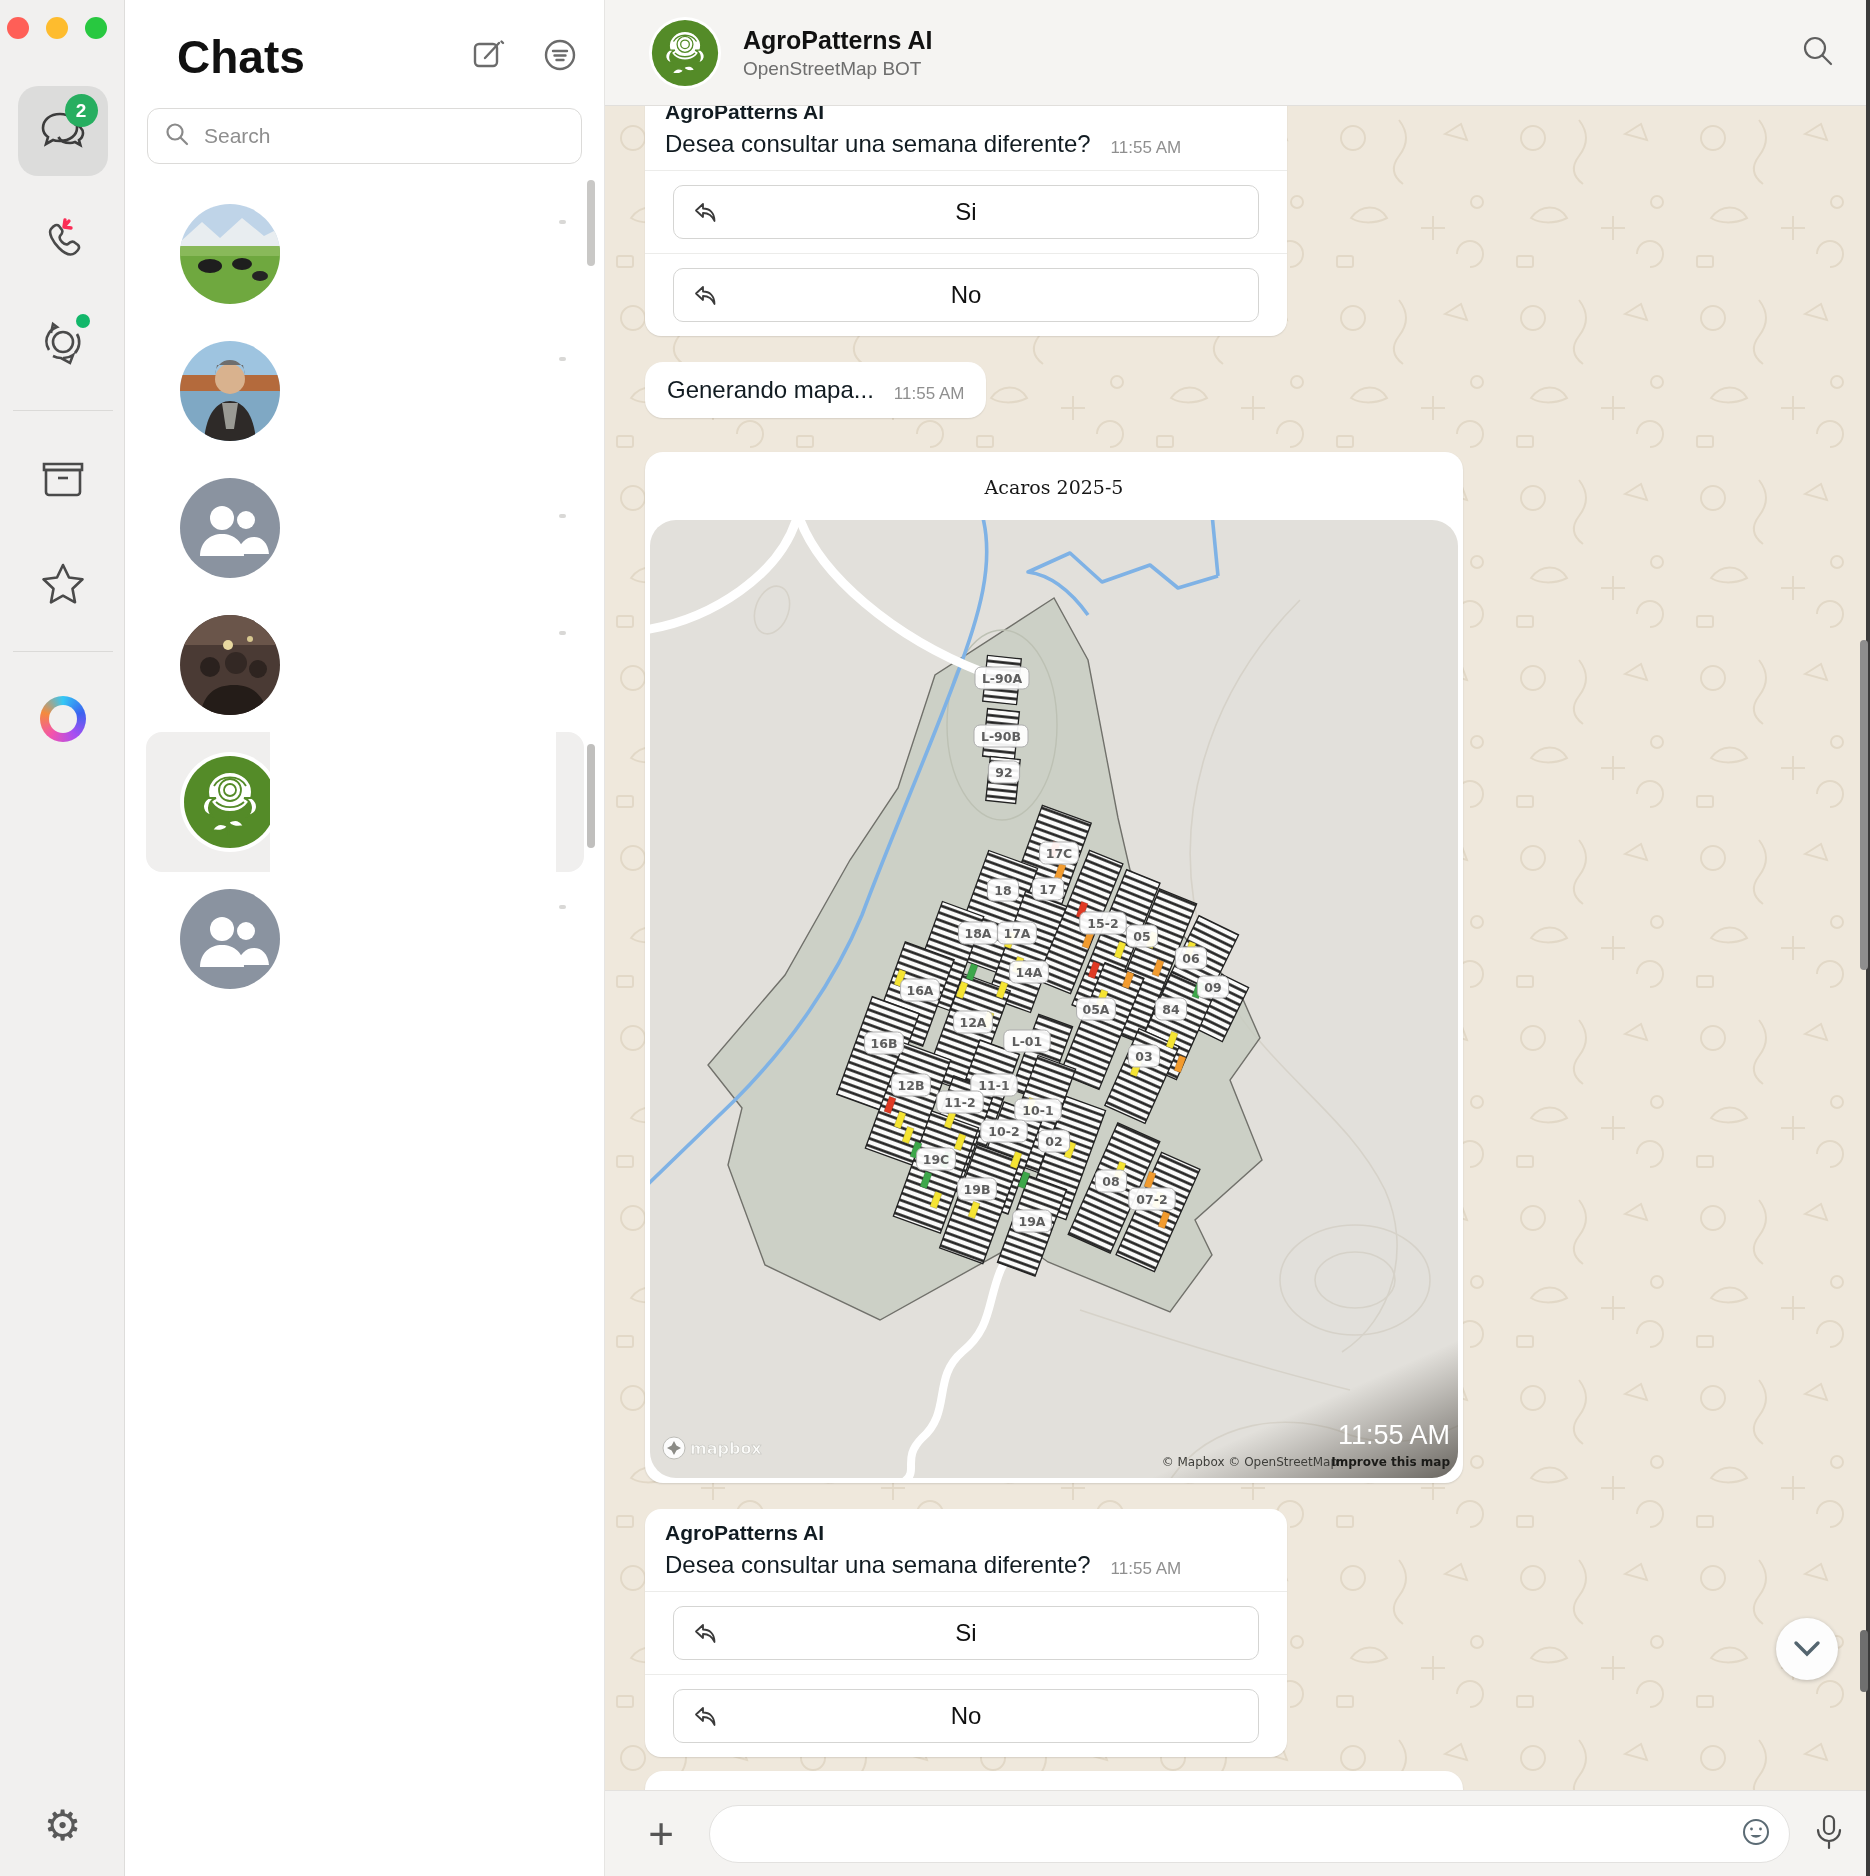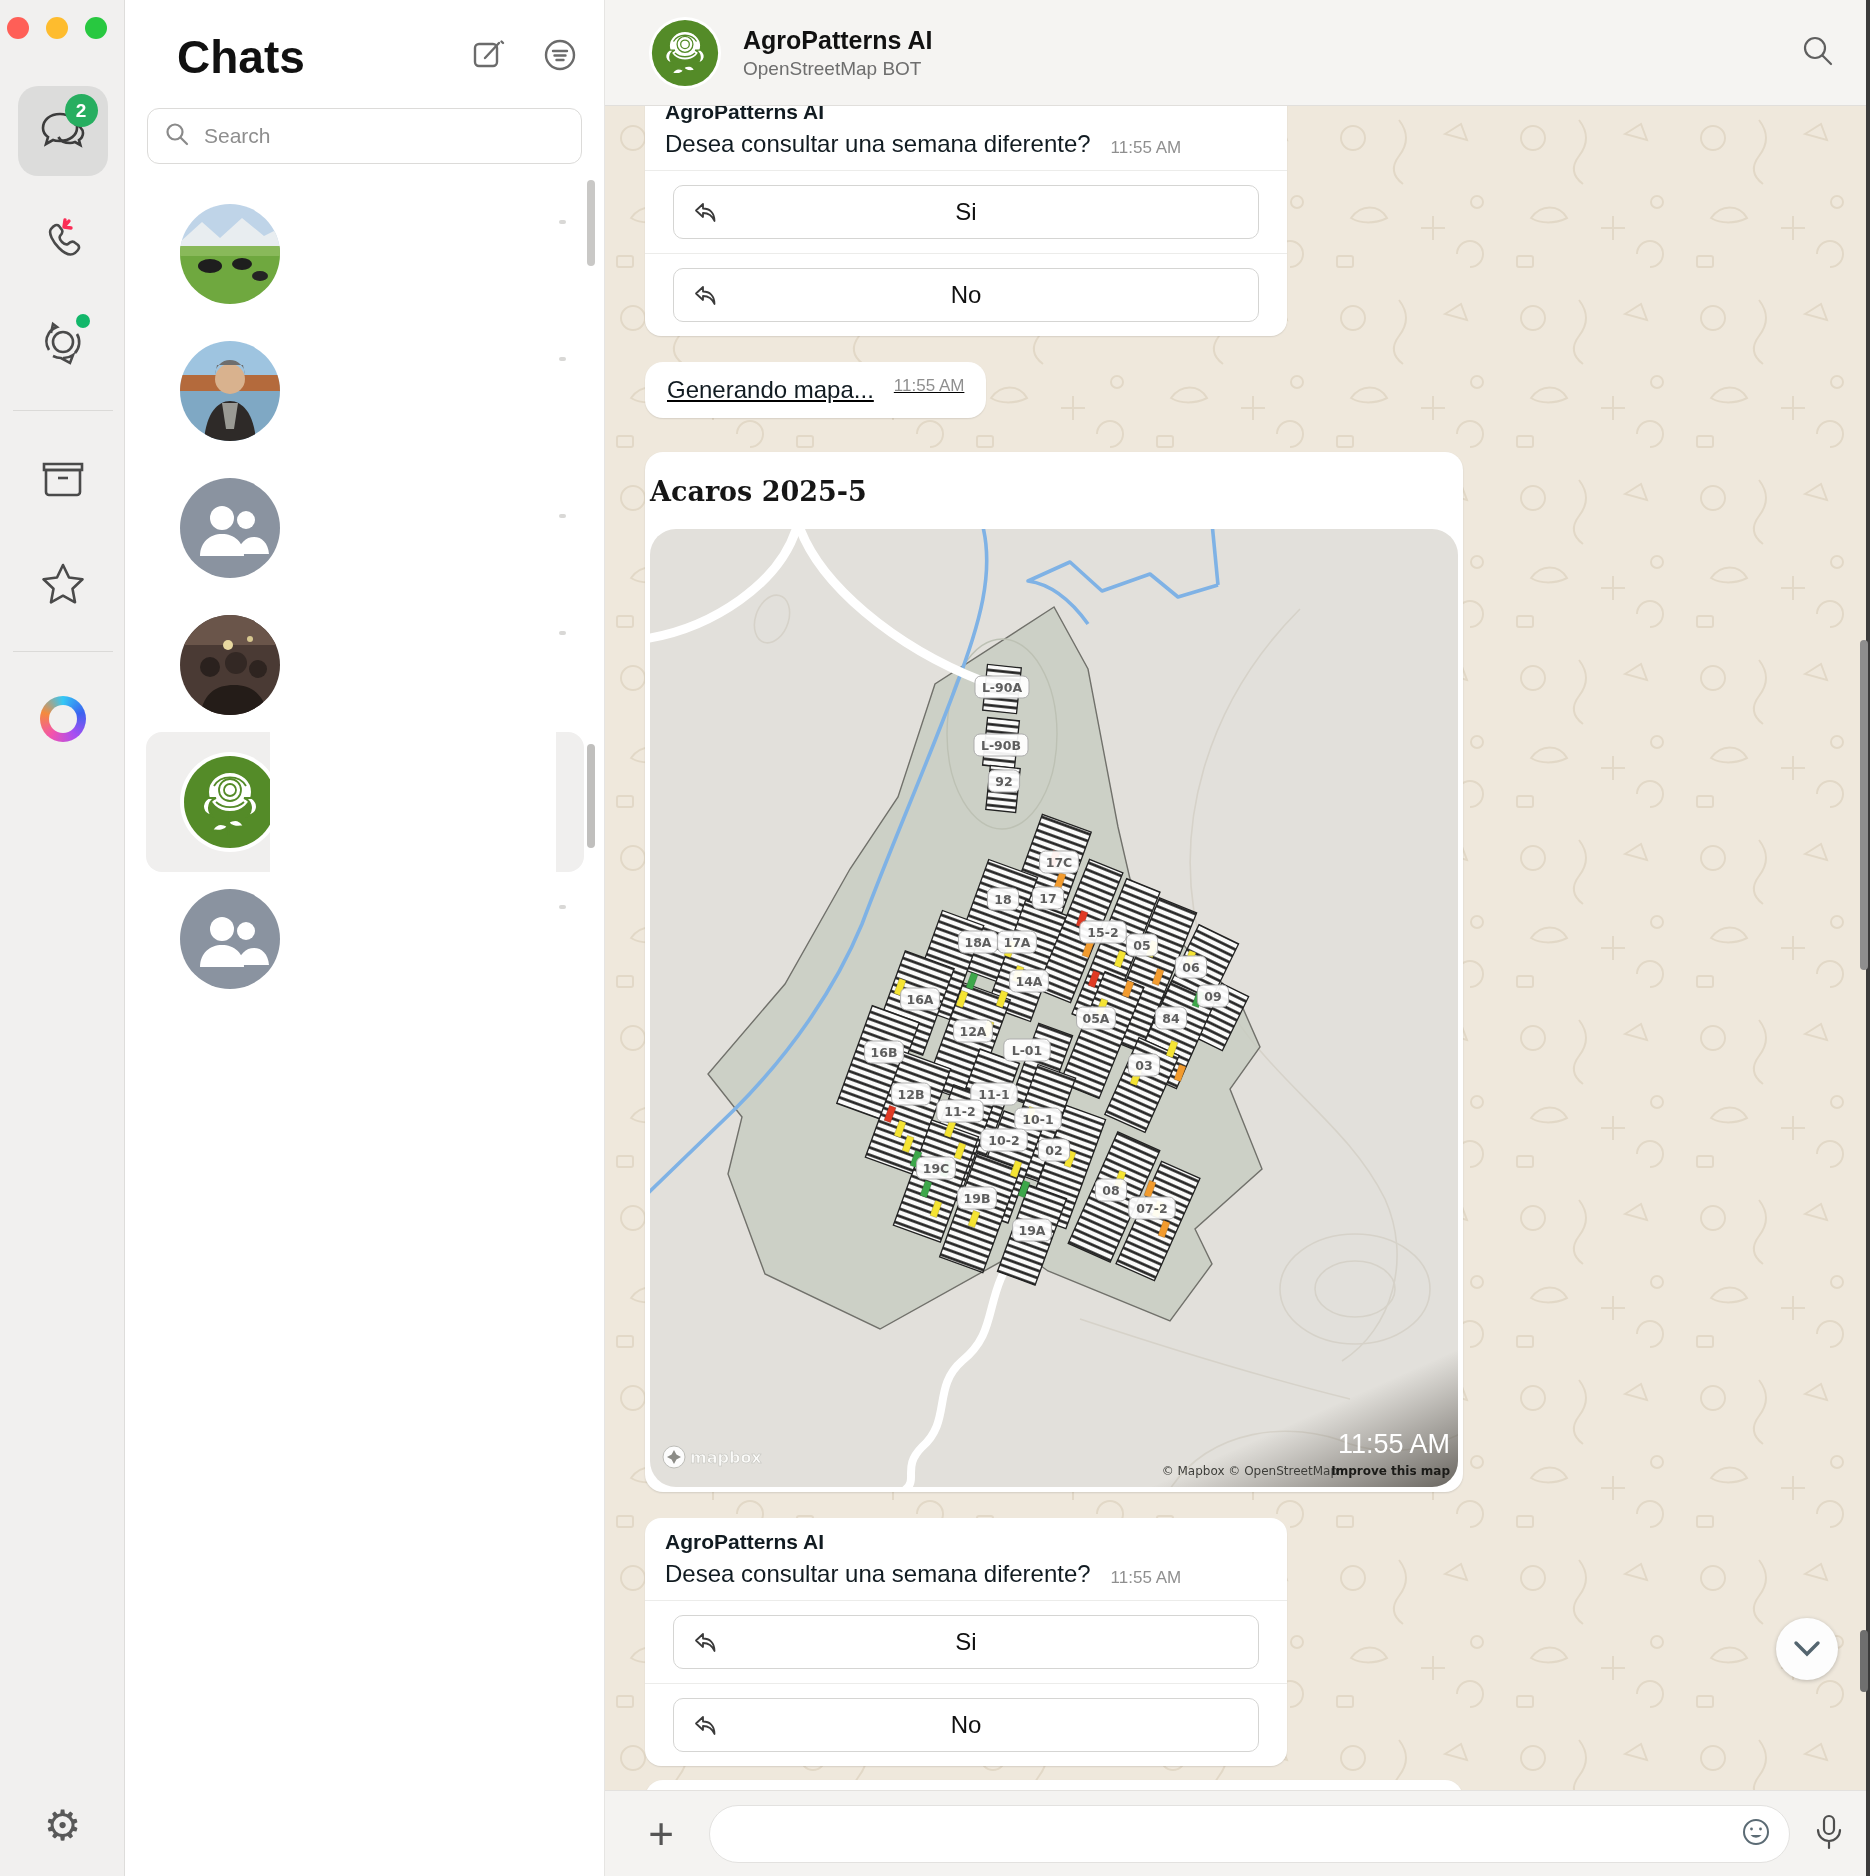--- a/index.html
+++ b/index.html
@@ -54,25 +54,25 @@
   .bubble { background:#fff; border-radius:16px; box-shadow:0 1px 1.5px rgba(0,0,0,.10); width:642px; position:relative; }
   .b-head { font-size:21px; font-weight:700; color:#111b21; padding:12px 20px 0 20px; }
   .b-textrow { display:flex; align-items:flex-end; padding:6px 20px 12px 20px; }
   .b-text { font-size:24px; color:#111b21; }
   .b-time { font-size:17px; color:#8F8F8F; margin-left:20px; white-space:nowrap; }
   .b-div { height:1px; background:#ECECEA; }
   .btn-row { padding:14px 28px; }
   .reply-btn { position:relative; height:54px; border:1.6px solid #D5D5D3; border-radius:10px; background:#fff; width:100%; display:flex; align-items:center; justify-content:center; font-size:24px; color:#111; font-family:"Liberation Sans",sans-serif; cursor:pointer; }
   .reply-btn svg { position:absolute; left:18px; top:14px; }
 
-  .status-bubble { margin-top:26px; background:#fff; border-radius:18px; box-shadow:0 1px 1.5px rgba(0,0,0,.10); display:inline-flex; padding:14px 22px;text-decoration:underline; }
+  .status-bubble { margin-top:26px; background:#fff; border-radius:18px; box-shadow:0 1px 1.5px rgba(0,0,0,.10); display:inline-flex; align-items:flex-end; padding:14px 22px; }
   .status-bubble .b-text{ font-size:24px; }
 
   .map-card { margin-top:34px; width:818px; background:#fff; border-radius:18px; box-shadow:0 1px 2px rgba(0,0,0,.12); padding:0 5px 5px 5px; }
-  .map-title { text-align:left; font-family:"DejaVu Serif", serif; font-weight:700; font-size:27px; color:#161616; padding:24px 0 22px 0; }
+  .map-title { text-align:center; font-family:"DejaVu Serif", serif; font-weight:400; font-size:19px; color:#161616; padding:24px 0 22px 0; }
   .map-frame { border-radius:26px; overflow:hidden; line-height:0; }
 
   .stub-bubble { margin-top:14px; width:818px; height:46px; background:#fff; border-radius:18px 18px 0 0; box-shadow:0 1px 2px rgba(0,0,0,.1); }
 
   .scroll-down { position:absolute; right:32px; bottom:110px; width:62px; height:62px; border-radius:50%; background:#FDFDFD; box-shadow:0 1px 4px rgba(0,0,0,.22); display:flex; align-items:center; justify-content:center; z-index:6; }
   .win-edge { position:absolute; right:0; top:0; width:4px; height:100%; background:#3B3B3B; z-index:7; }
   .win-thumb { position:absolute; right:2px; width:8px; border-radius:4px; background:#8E8E8E; z-index:8; }
 
   .input-bar { height:86px; background:#F4F3F1; border-top:1px solid #E3E1DE; display:flex; align-items:center; padding:0 26px 0 30px; flex:none; z-index:5; }
   .plus { font-size:44px; color:#555; font-weight:300; width:52px; text-align:center; line-height:1; }

